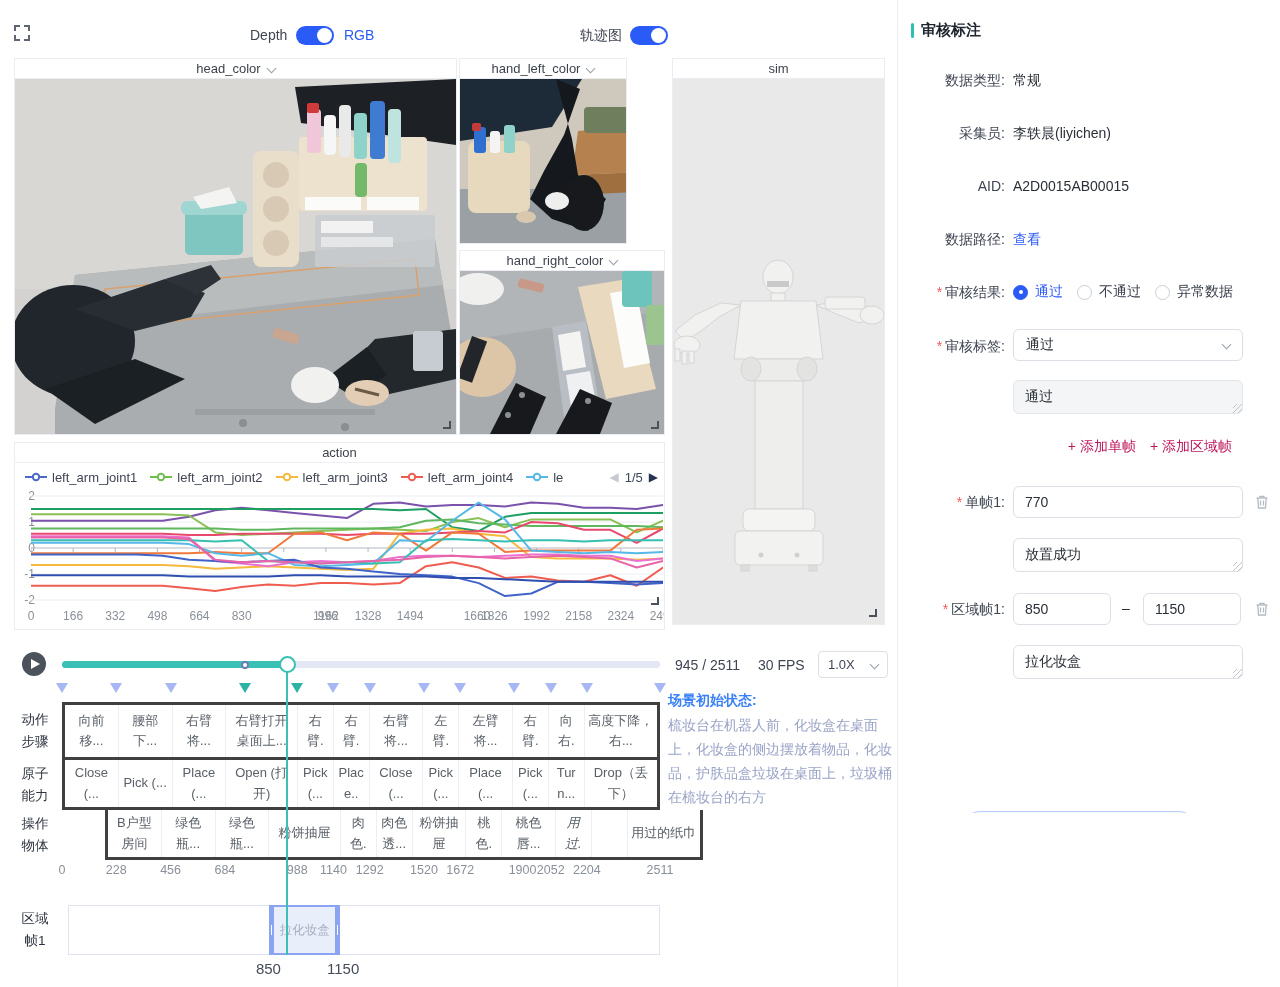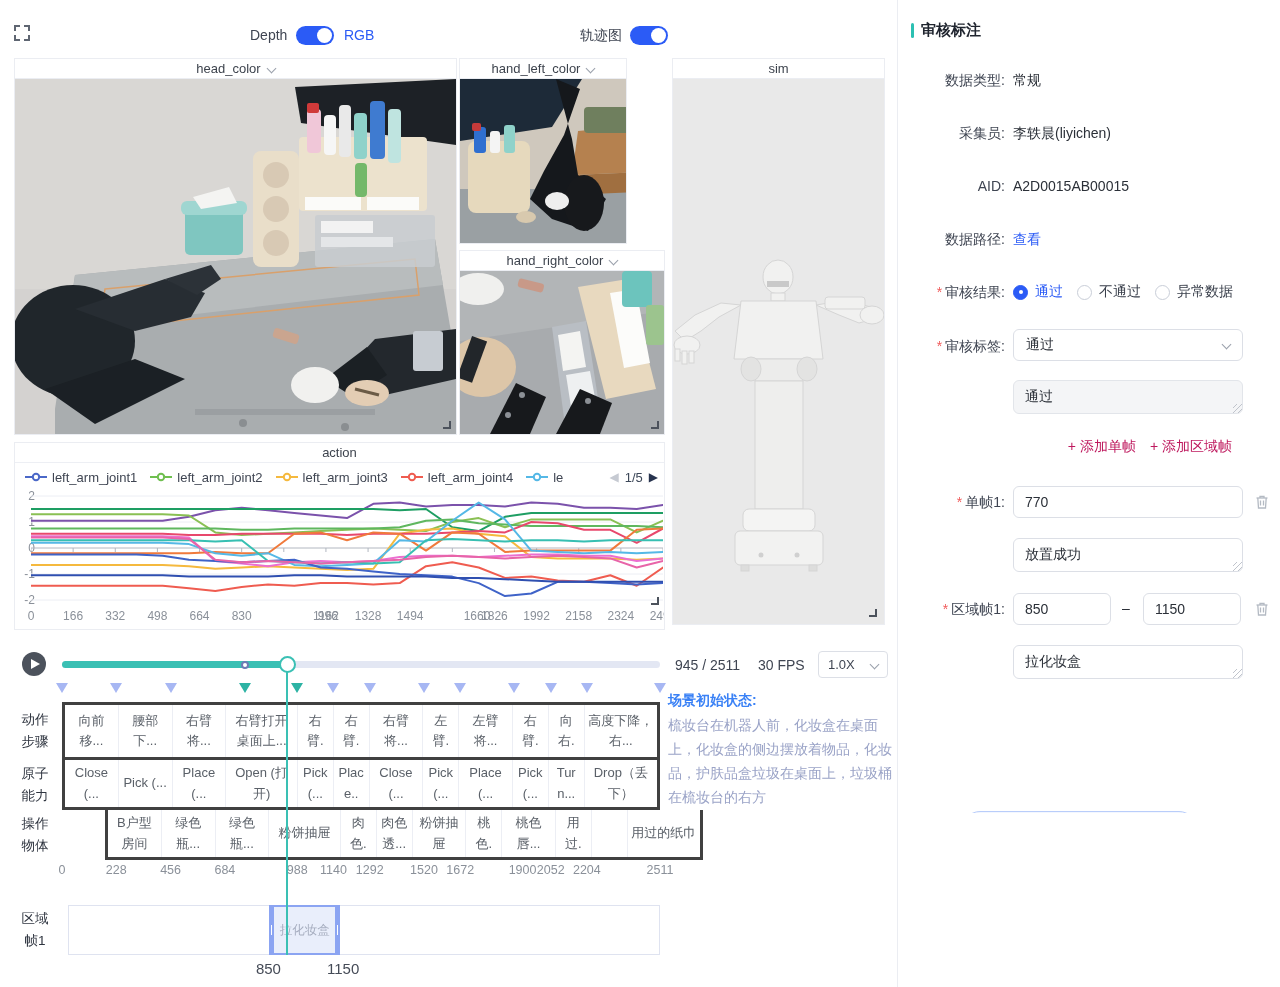--- a/index.html
+++ b/index.html
@@ -438,21 +438,21 @@
   <div class="t-row bot" id="row-objects" style="top:810px; height:50px;margin-left:43px;">
       <div class="t-cell" style="left: 0%; width: 9.08005%;">B户型房间</div>
       <div class="t-cell" style="left: 9.08005%; width: 9.08005%;">绿色瓶...</div>
       <div class="t-cell" style="left: 18.1601%; width: 9.08005%;">绿色瓶...</div>
       <div class="t-cell" style="left: 27.2401%; width: 12.1067%;">粉饼抽屉</div>
       <div class="t-cell" style="left: 39.3469%; width: 6.05337%;">肉色.</div>
       <div class="t-cell" style="left: 45.4002%; width: 6.05337%;">肉色透...</div>
       <div class="t-cell" style="left: 51.4536%; width: 9.08005%;">粉饼抽屉</div>
       <div class="t-cell" style="left: 60.5337%; width: 6.05337%;">桃色.</div>
       <div class="t-cell" style="left: 66.587%; width: 9.08005%;">桃色唇...</div>
-      <div class="t-cell" style="left: 75.6671%; width: 6.05337%;">用过.</div>
+      <div class="t-cell" style="left: 75.6671%; width: 6.05337%; font-style: italic;">用过.</div>
       <div class="t-cell" style="left: 81.7204%; width: 6.05337%;"></div>
       <div class="t-cell" style="left: 87.7738%; width: 12.2262%;">用过的纸巾</div>
     </div>
   <div id="t-axis-box">
       <div class="t-axis" style="left: 40px;">0</div>
       <div class="t-axis" style="left: 94.2987px;">228</div>
       <div class="t-axis" style="left: 148.597px;">456</div>
       <div class="t-axis" style="left: 202.896px;">684</div>
       <div class="t-axis" style="left: 275.294px;">988</div>
       <div class="t-axis" style="left: 311.493px;">1140</div>

